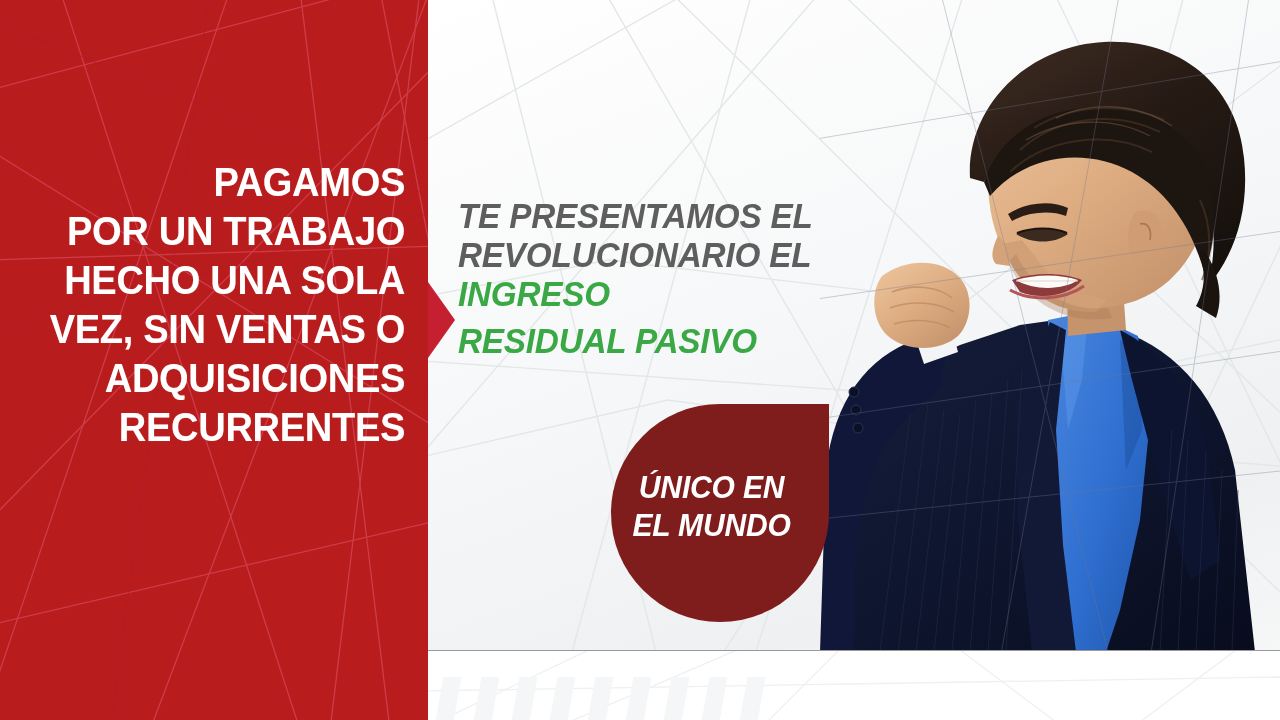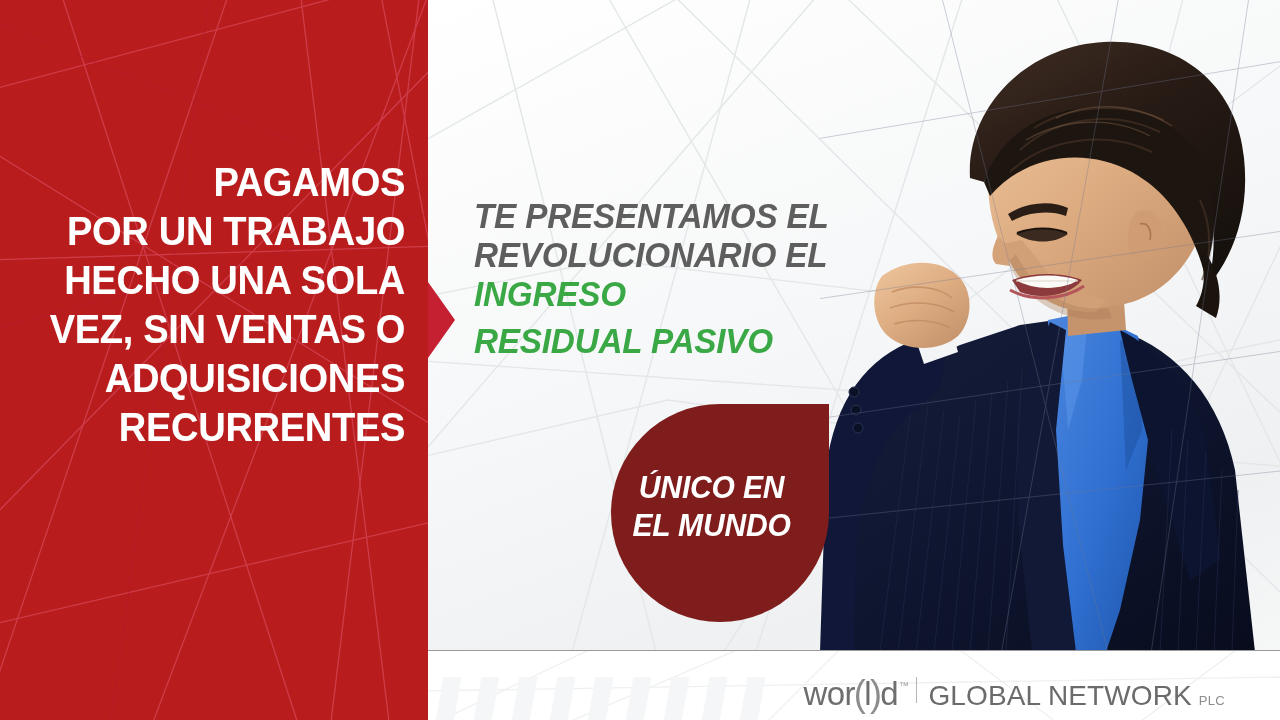--- a/index.html
+++ b/index.html
@@ -57,21 +57,21 @@
     letter-spacing:-0.4px;
     font-stretch:condensed;
     transform:scaleX(0.93);
     transform-origin:right center;
     white-space:pre-line;
     text-shadow:0 0 1px rgba(255,255,255,.22);
   }
 
   
   .subhead {
-    position:absolute; left:474px; top:196px; width:420px;
+    position:absolute; left:458px; top:196px; width:420px;
   }
   .subhead .line {
     font-family:"Liberation Sans Narrow","Liberation Sans", sans-serif;
     font-weight:bold;
     font-style:italic;
     font-size:35px;
     line-height:39px;
     letter-spacing:-0.2px;
     transform:scaleX(0.95);
     transform-origin:left center;
@@ -398,28 +398,15 @@
         <rect x="96" y="26" width="18" height="44" transform="skewX(-10)"></rect>
         <rect x="134" y="26" width="18" height="44" transform="skewX(-10)"></rect>
         <rect x="172" y="26" width="18" height="44" transform="skewX(-10)"></rect>
         <rect x="210" y="26" width="18" height="44" transform="skewX(-10)"></rect>
         <rect x="248" y="26" width="18" height="44" transform="skewX(-10)"></rect>
         <rect x="286" y="26" width="18" height="44" transform="skewX(-10)"></rect>
         <rect x="324" y="26" width="18" height="44" transform="skewX(-10)"></rect>
       </g>
     </svg>
 
-    <div class="logo">
-      <span class="logo-world">
-        <span>wor</span>
-        <span class="logo-paren">(</span>
-        <span>l</span>
-        <span class="logo-paren">)</span>
-        <span>d</span>
-        <span class="logo-tm">™</span>
-      </span>
-      <span class="logo-divider"></span>
-      <span class="logo-gn">GLOBAL NETWORK</span>
-      <span class="logo-plc">PLC</span>
-    </div>
   </div>
 
 </div>
 
 </body></html>

